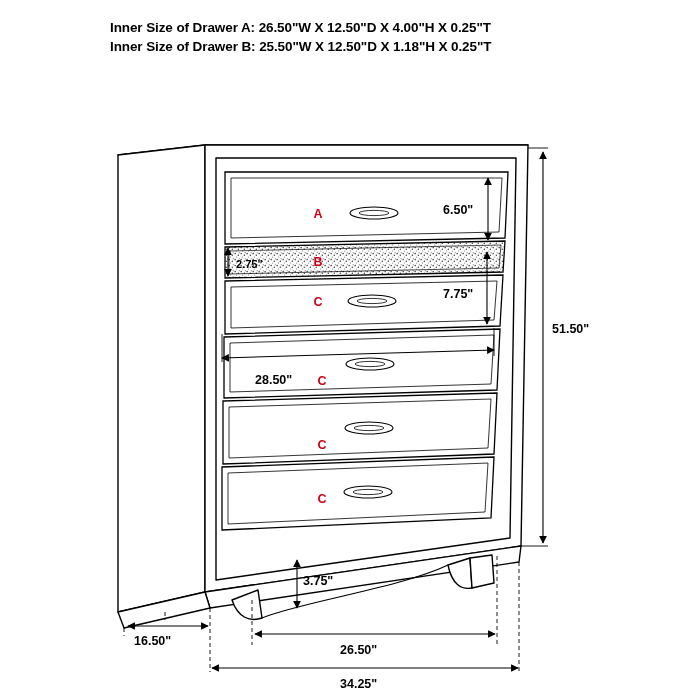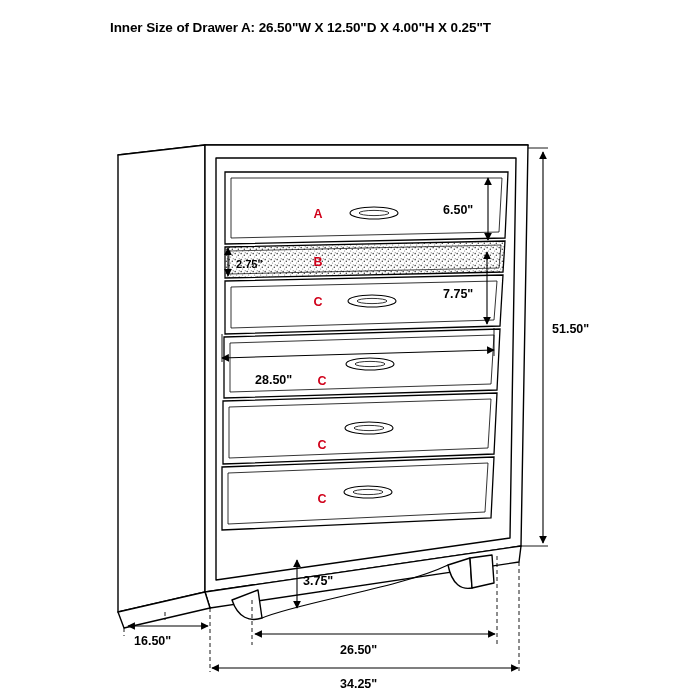--- a/index.html
+++ b/index.html
@@ -55,20 +55,21 @@
     fill: #000000;
   }
 </style>
 </head>
 <body>
 
 <div id="page">
 
   <div class="spec-block">
     <div class="spec-line">Inner Size of Drawer A: 26.50"W X 12.50"D X 4.00"H X 0.25"T</div>
+    <div class="spec-line">Inner Size of Drawer B: 25.50"W X 12.50"D X 1.18"H X 0.25"T</div>
   </div>
 
   <svg id="drawing" viewBox="0 0 700 700">
     <defs>
       <marker id="arrEnd" viewBox="0 0 10 10" refX="9" refY="5" markerWidth="7" markerHeight="7" orient="auto-start-reverse">
         <path d="M 0 0 L 10 5 L 0 10 z" fill="#000"></path>
       </marker>
       <pattern id="sparkle" width="6" height="6" patternUnits="userSpaceOnUse">
         <rect width="6" height="6" fill="#ffffff"></rect>
         <circle cx="1.2" cy="1.5" r="0.85" fill="#555"></circle>

